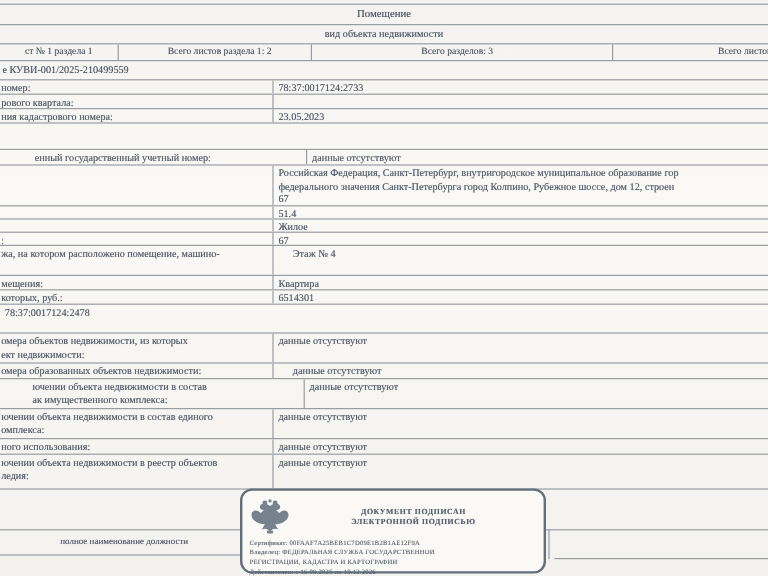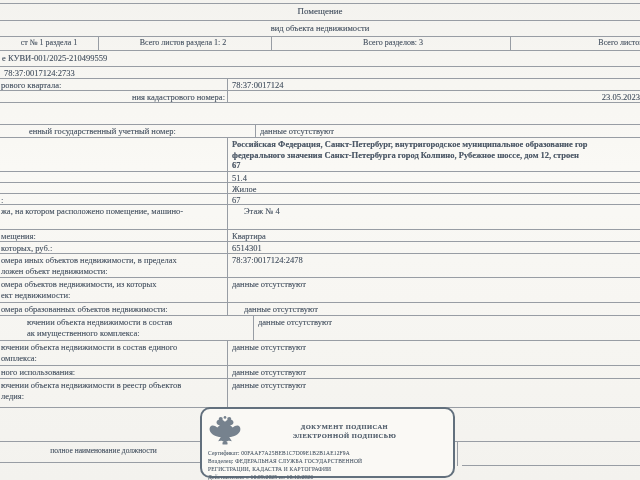--- a/index.html
+++ b/index.html
@@ -46,45 +46,46 @@
   <div class="hline" style="left:0;width:640px;top:3px;"></div>
   <div class="hline" style="left:0;width:640px;top:20px;"></div>
   <div class="hline" style="left:0;width:640px;top:36px;"></div>
   <div class="hline" style="left:0;width:640px;top:50px;"></div>
 
   <div class="title center" style="top:6px;">Помещение</div>
   <div class="title center" style="top:23px;font-size:8.5px;">вид объекта недвижимости</div>
 
   <div class="hdr-cell center" style="left:0;width:98px;border-left:none;">ст № 1 раздела 1</div>
   <div class="hdr-cell center" style="left:98px;width:169px;">Всего листов раздела 1: 2</div>
-  <div class="hdr-cell center" style="left:271px;width:243px;">Всего разделов: 3</div>
+  <div class="hdr-cell center" style="left:259px;width:243px;">Всего разделов: 3</div>
   <div class="hdr-cell center" style="left:510px;width:260px;">Всего листов выписки: 5</div>
 
   <div class="doc-num">е КУВИ-001/2025-210499559</div>
 
   <div class="tbl" style="top:66px;">
     <div class="row" style="height:12px;">
+      <div class="lbl">номер:</div>
       <div class="val">78:37:0017124:2733</div>
     </div>
-    <div class="row" style="height:12px;">
+    <div class="row" style="height:12px;flex-direction:column;">
       <div class="lbl">рового квартала:</div>
       <div class="val">78:37:0017124</div>
     </div>
-    <div class="row" style="height:12px;text-align:right;">
+    <div class="row" style="height:12px;">
       <div class="lbl">ния кадастрового номера:</div>
       <div class="val">23.05.2023</div>
     </div>
   </div>
 
   <div class="tbl" style="top:124px;">
     <div class="row" style="height:13px;padding-left:28px;">
       <div class="lbl">енный государственный учетный номер:</div>
       <div class="val">данные отсутствуют</div>
     </div>
-    <div class="row" style="height:34px;font-weight:bold;">
+    <div class="row" style="height:34px;">
       <div class="lbl"></div>
       <div class="val">Российская Федерация, Санкт-Петербург, внутригородское муниципальное образование гор
 федерального значения Санкт-Петербурга город Колпино, Рубежное шоссе, дом 12, строен
 67</div>
     </div>
     <div class="row" style="height:11px;">
       <div class="lbl"></div>
       <div class="val">51.4</div>
     </div>
     <div class="row" style="height:11px;">
@@ -101,22 +102,20 @@
     </div>
     <div class="row" style="height:12px;">
       <div class="lbl">мещения:</div>
       <div class="val">Квартира</div>
     </div>
     <div class="row" style="height:12px;">
       <div class="lbl">которых, руб.:</div>
       <div class="val">6514301</div>
     </div>
     <div class="row" style="height:24px;">
-      <div class="lbl">омера иных объектов недвижимости, в пределах
-ложен объект недвижимости:</div>
       <div class="val">78:37:0017124:2478</div>
     </div>
     <div class="row" style="height:25px;">
       <div class="lbl">омера объектов недвижимости, из которых
 ект недвижимости:</div>
       <div class="val">данные отсутствуют</div>
     </div>
     <div class="row" style="height:13px;gap:12px;">
       <div class="lbl">омера образованных объектов недвижимости:</div>
       <div class="val">данные отсутствуют</div>

